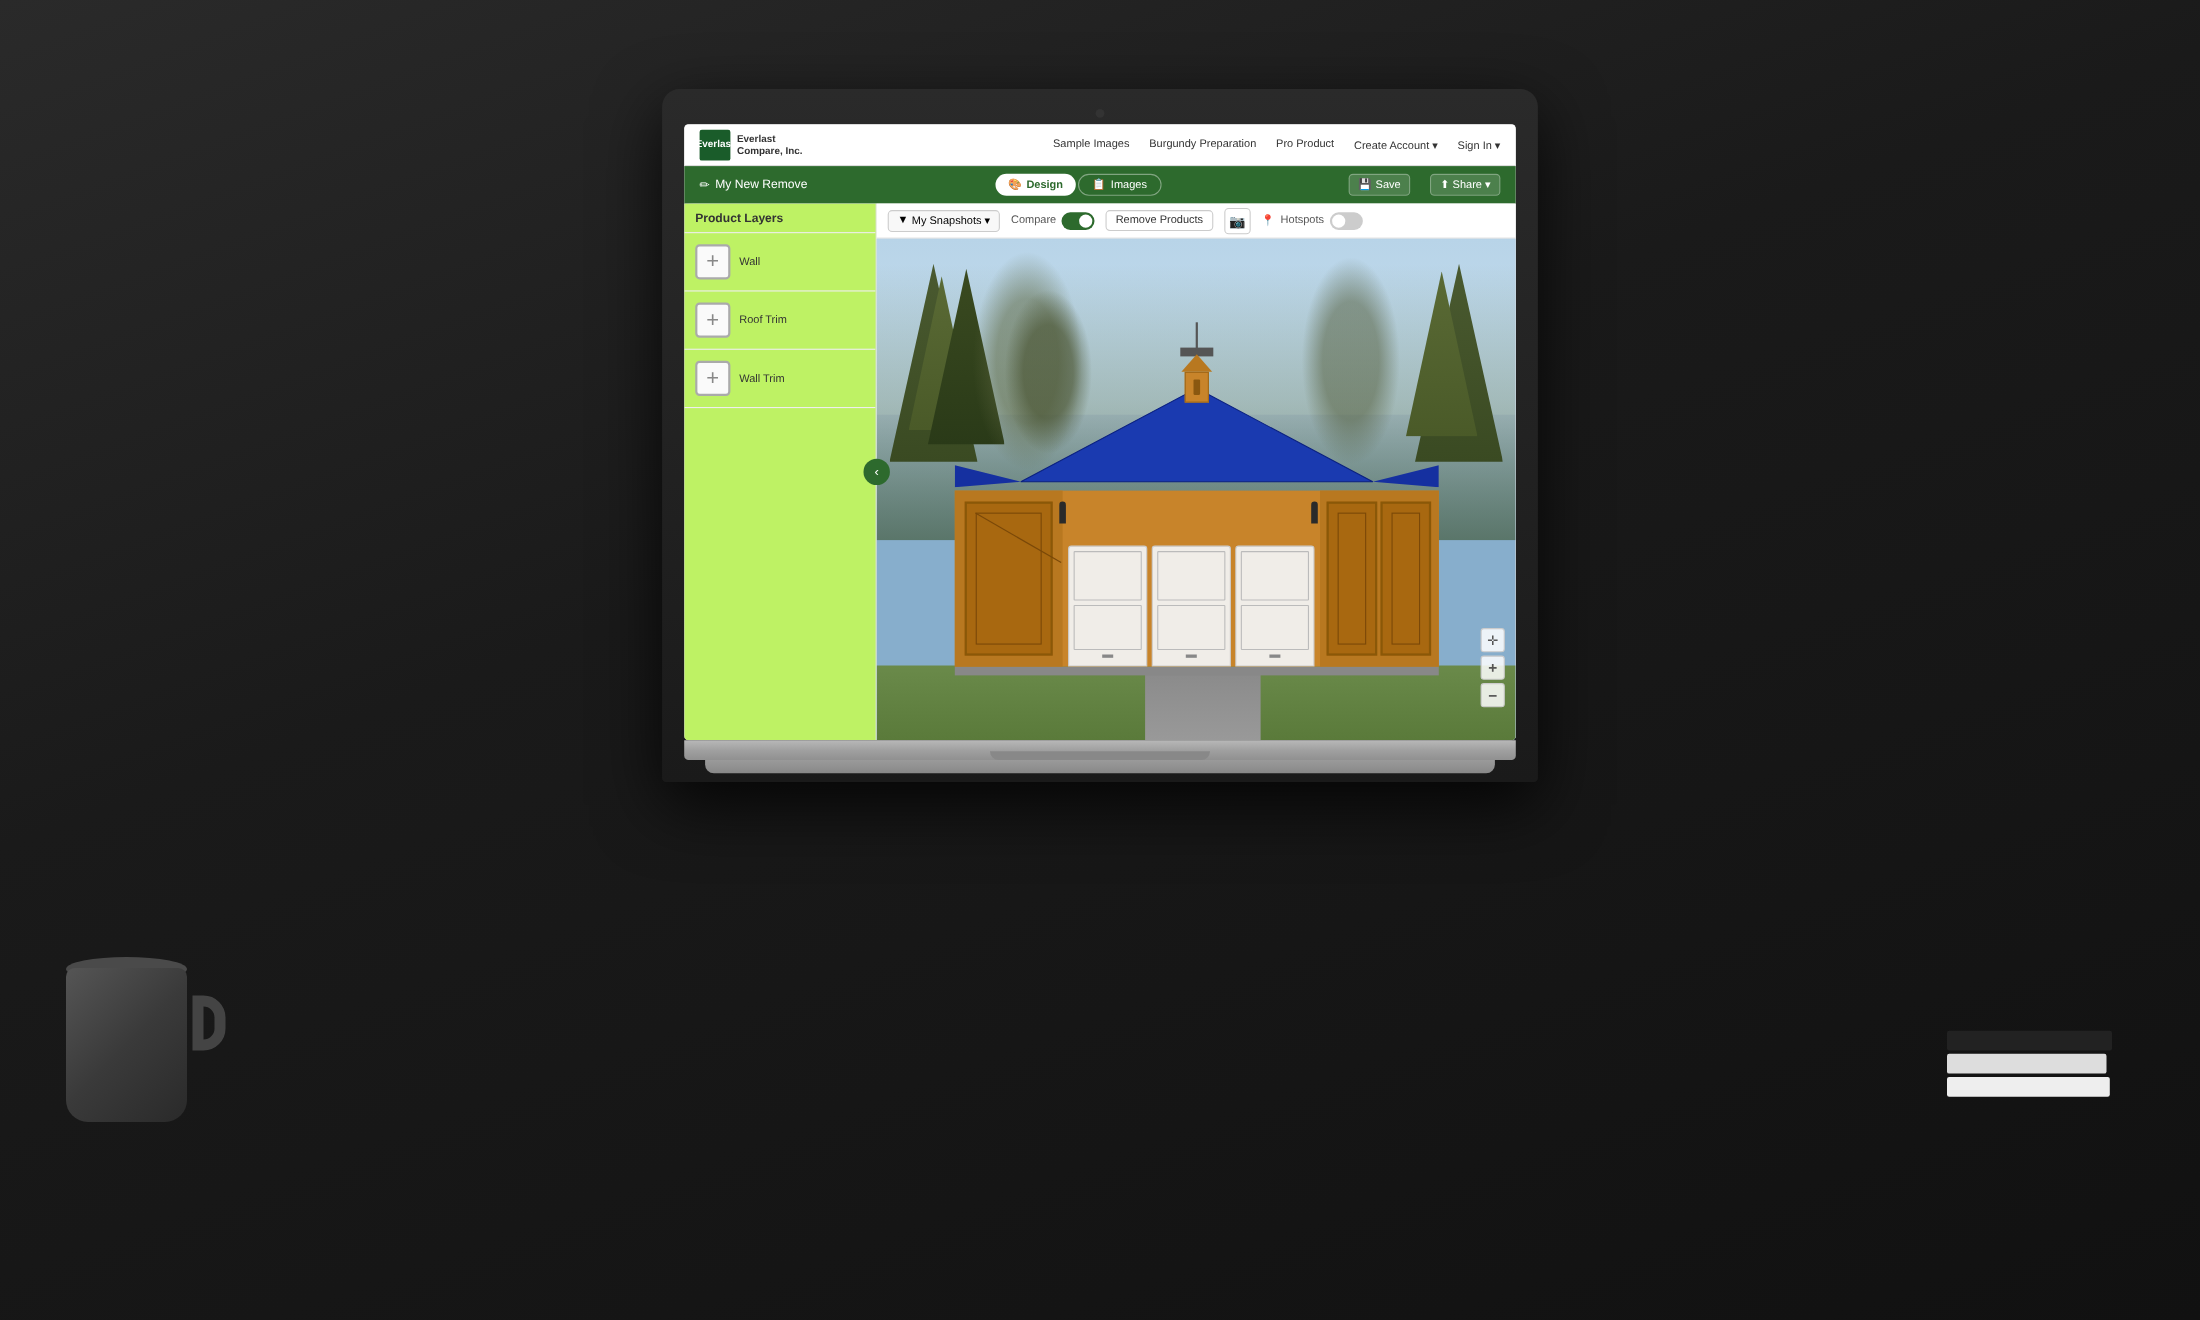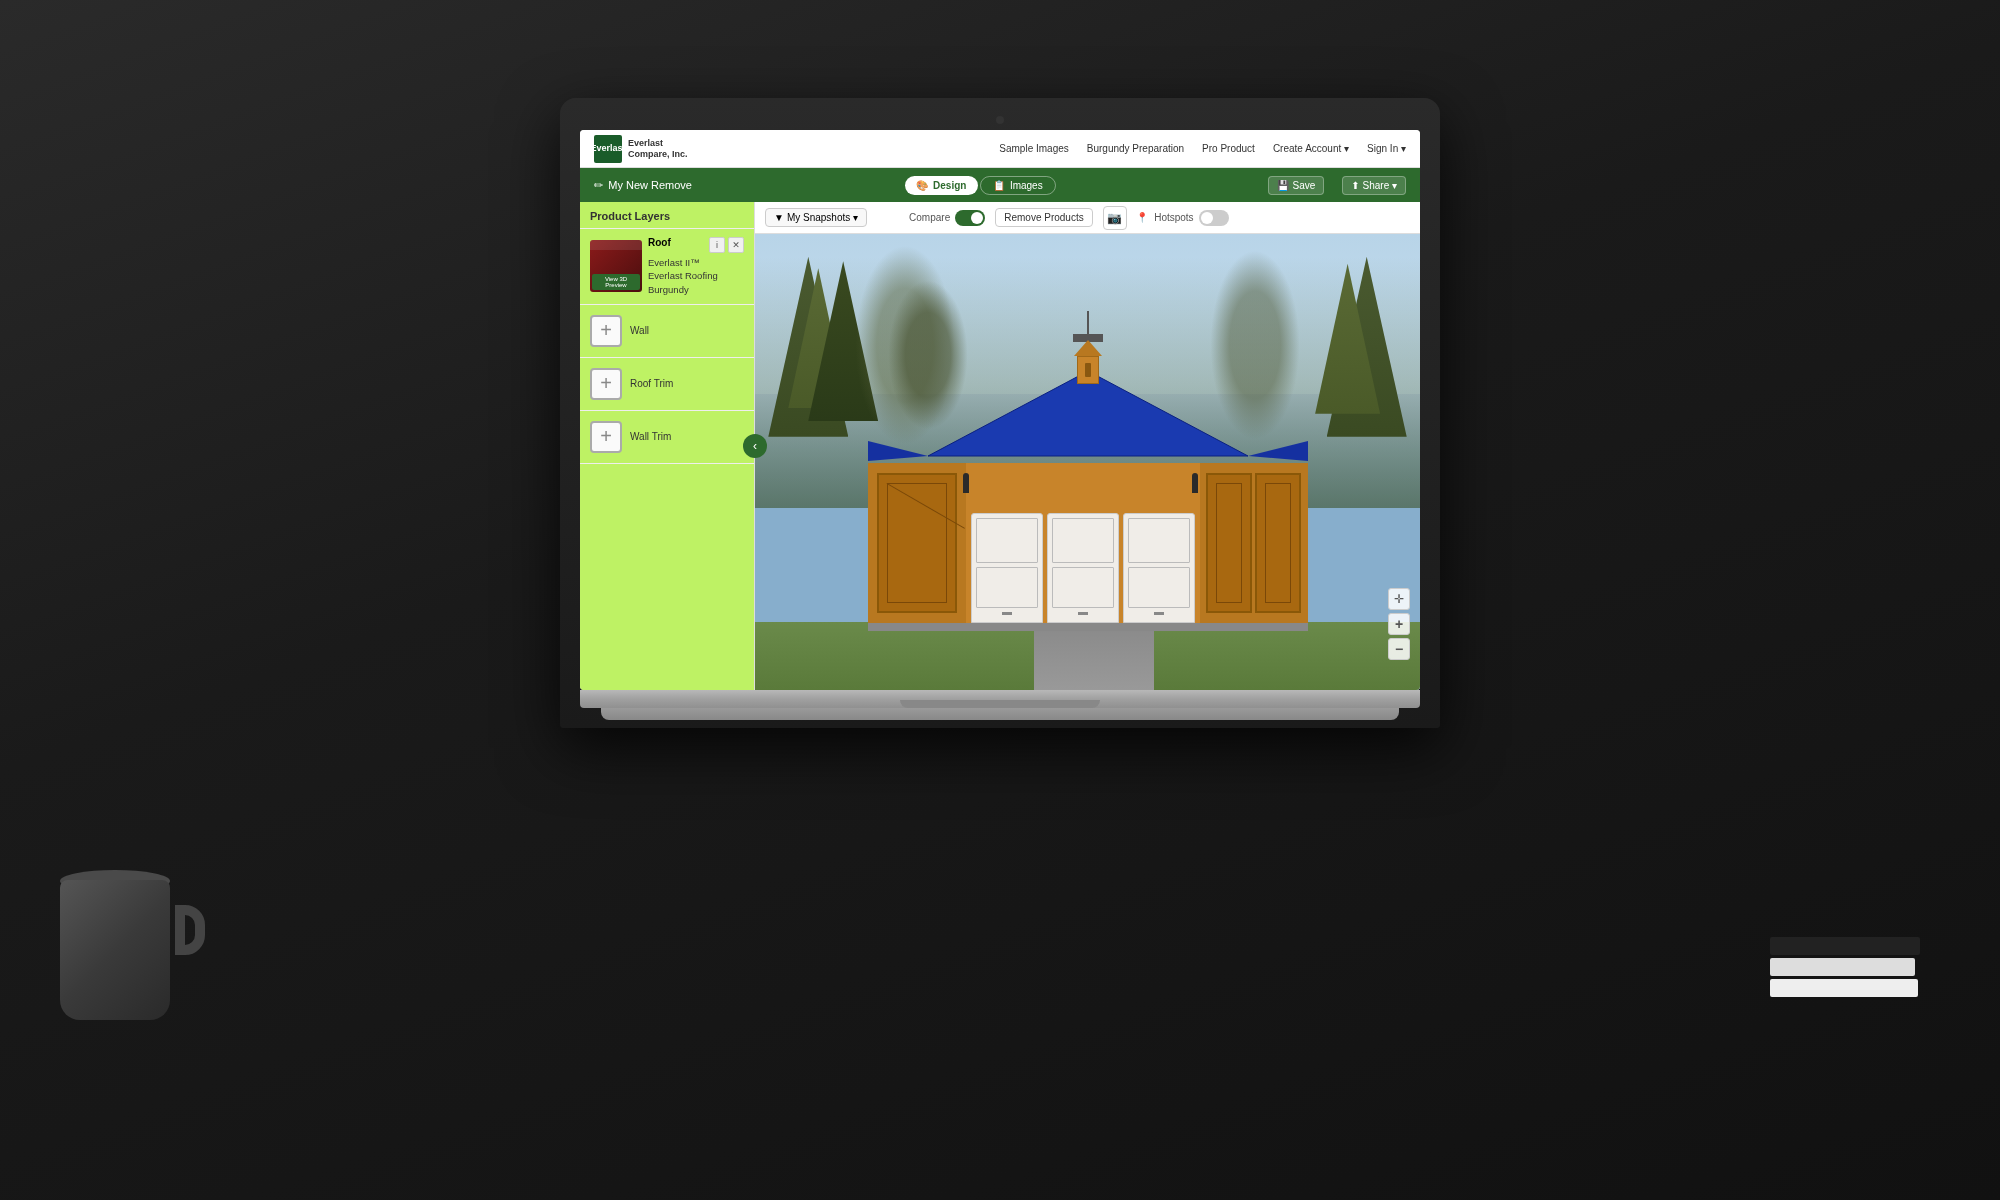--- a/index.html
+++ b/index.html
@@ -71,24 +71,24 @@
       border-radius: 2px;
       margin-bottom: 3px;
     }
     .book-1 { background: #222; width: 150px; }
     .book-2 { background: #ddd; width: 145px; }
     .book-3 { background: #eee; width: 148px; }
 
     
     .laptop-wrapper {
       position: absolute;
-      top: 98px;
+      top: 81px;
       left: 50%;
       transform: translateX(-50%);
-      width: 880px;
+      width: 796px;
     }
 
     .laptop-screen-outer {
       background: linear-gradient(180deg, #2a2a2a 0%, #1a1a1a 100%);
       border-radius: 16px 16px 4px 4px;
       padding: 18px 20px 8px 20px;
       box-shadow: 0 20px 60px rgba(0,0,0,0.8);
       position: relative;
     }
 
@@ -382,21 +382,20 @@
       display: flex;
       align-items: center;
       gap: 3px;
     }
     .compare-section {
       display: flex;
       align-items: center;
       gap: 5px;
       font-size: 10px;
       color: #555;
-      margin-left: 32px;
     }
     .toggle-switch {
       width: 30px;
       height: 16px;
       background: #2d6a2d;
       border-radius: 8px;
       position: relative;
       cursor: pointer;
     }
     .toggle-knob {
@@ -611,44 +610,20 @@
             <button class="toolbar-btn">💾 Save</button>
             <button class="toolbar-btn">⬆ Share ▾</button>
           </div>
         </div>
 
         <div class="main-content">
 
           <div class="sidebar">
             <div class="sidebar-header">Product Layers</div>
 
-            <div class="layer-item">
-              <div class="layer-row">
-                <div style="position:relative">
-                  <div class="layer-thumbnail">
-                    <div class="layer-thumbnail-stripe"></div>
-                    <div class="view3d-btn">View 3D Preview</div>
-                  </div>
-                </div>
-                <div style="flex:1">
-                  <div style="display:flex;justify-content:space-between;align-items:flex-start;margin-bottom:3px">
-                    <span style="font-weight:600;font-size:10px">Roof</span>
-                    <div class="layer-controls">
-                      <div class="layer-ctrl-btn">i</div>
-                      <div class="layer-ctrl-btn">✕</div>
-                    </div>
-                  </div>
-                  <div class="layer-info">
-                    <div>Everlast II™</div>
-                    <div>Everlast Roofing</div>
-                    <div>Burgundy</div>
-                  </div>
-                </div>
-              </div>
-            </div>
 
             <div class="add-layer-item">
               <div class="add-btn">+</div>
               <span class="layer-name">Wall</span>
             </div>
 
             <div class="add-layer-item">
               <div class="add-btn">+</div>
               <span class="layer-name">Roof Trim</span>
             </div>

